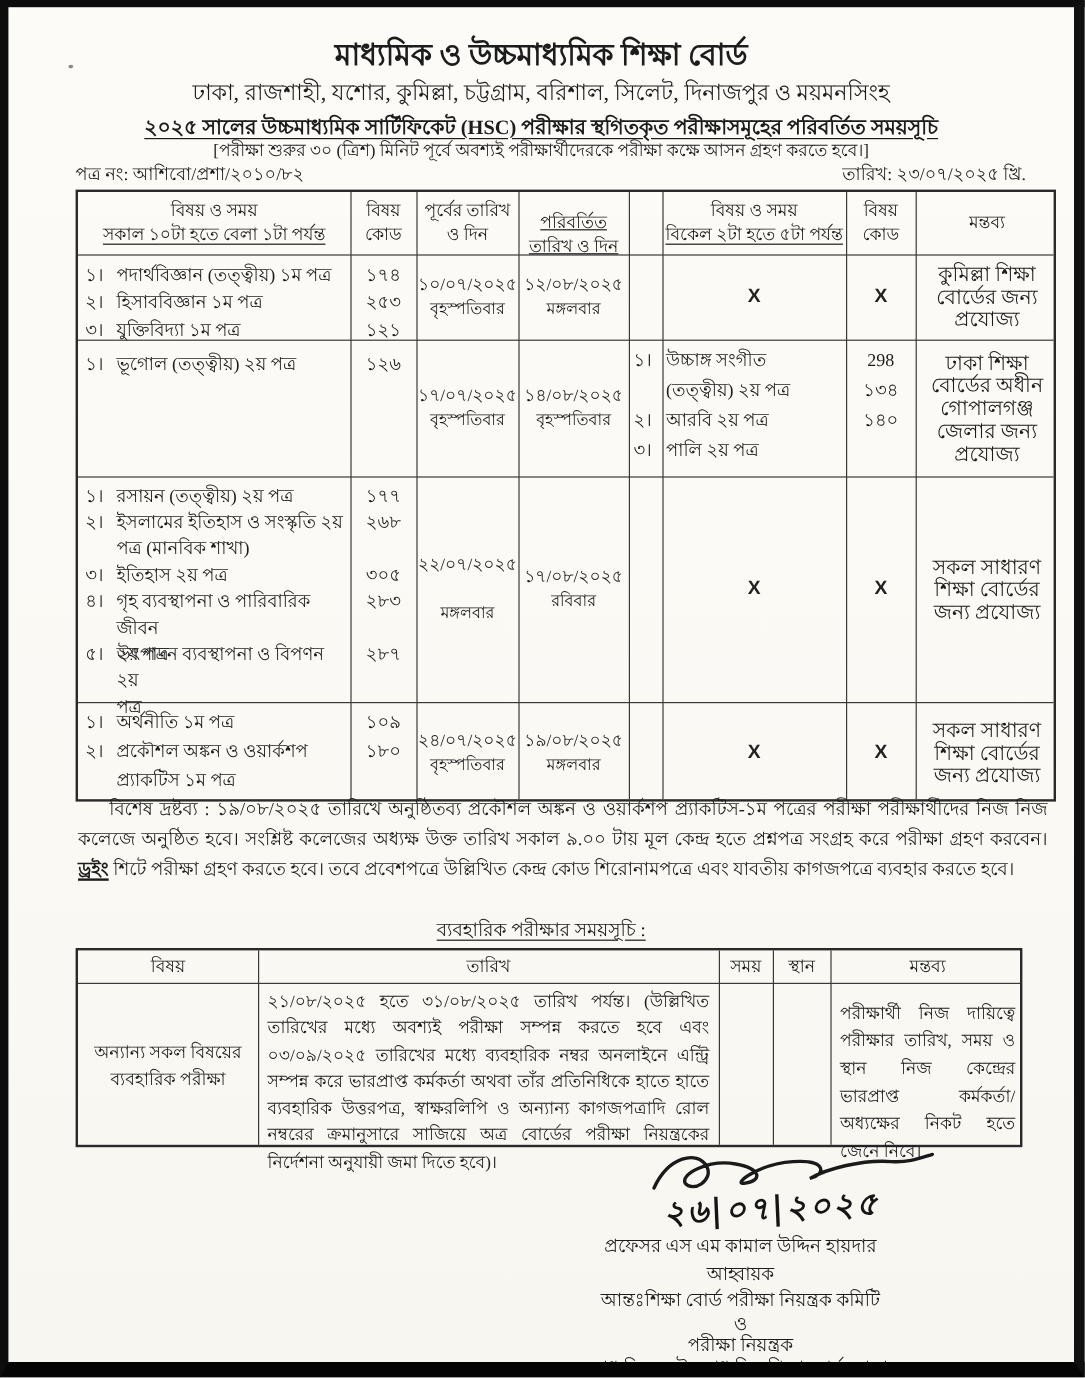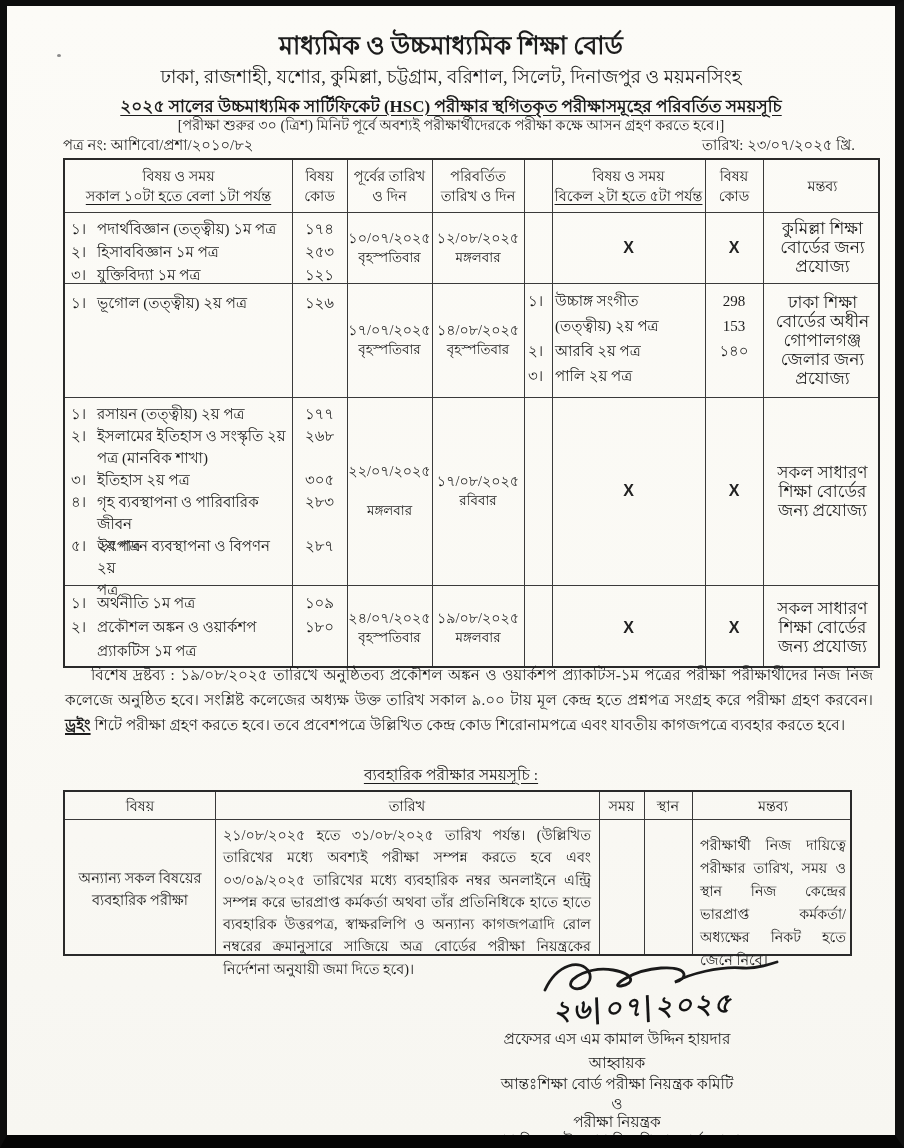--- a/index.html
+++ b/index.html
@@ -70,21 +70,21 @@
     <div class="abs vc hdr-font" style="left:0; top:0; width:227px; height:52px;">
       <div>বিষয় ও সময়</div>
       <div class="u">সকাল ১০টা হতে বেলা ১টা পর্যন্ত</div>
     </div>
     <div class="abs vc hdr-font" style="left:227px; top:0; width:55px; height:52px;">
       <div>বিষয়</div>
       <div>কোড</div>
     </div>
     <div class="abs vc hdr-font pre c" style="left:282px; top:0; width:85px; height:52px;">পূর্বের তারিখ
 ও দিন</div>
-    <div class="abs vc hdr-font pre c" style="left:367px; top:0; width:92px; height:52px;">পরিবর্তিত
+    <div class="abs vc hdr-font pre c" style="left:367px; top:10px; width:92px; height:52px;text-decoration:underline;">পরিবর্তিত
 তারিখ ও দিন</div>
     <div class="abs vc hdr-font" style="left:487px; top:0; width:153px; height:52px;">
       <div>বিষয় ও সময়</div>
       <div class="u">বিকেল ২টা হতে ৫টা পর্যন্ত</div>
     </div>
     <div class="abs vc hdr-font" style="left:640px; top:0; width:58px; height:52px;">
       <div>বিষয়</div>
       <div>কোড</div>
     </div>
     <div class="abs vc hdr-font" style="left:698px; top:0; width:119px; height:52px;">মন্তব্য</div>
@@ -149,21 +149,21 @@
         <span class="sn" style="flex-basis:27px;width:27px;">২।</span>
         <span class="stx">আরবি ২য় পত্র</span>
       </div>
       <div class="si">
         <span class="sn" style="flex-basis:27px;width:27px;">৩।</span>
         <span class="stx">পালি ২য় পত্র</span>
       </div>
     </div>
     <div class="abs subj-font" style="left:640px; top:129px; width:58px; line-height:25px;">
       <div class="code-line">298</div>
-      <div class="code-line">153</div>
+      <div class="code-line">১৩৪</div>
       <div class="code-line">১৪০</div>
     </div>
     <div class="abs vc remark pre c" style="left:698px; top:123px; width:119px; height:114px;">ঢাকা শিক্ষা
 বোর্ডের অধীন
 গোপালগঞ্জ
 জেলার জন্য
 প্রযোজ্য</div>
 
     <div class="abs subj-font" style="left:6px; top:243px; width:218px; line-height:22px;">
       <div class="si" style="height:22px;">

